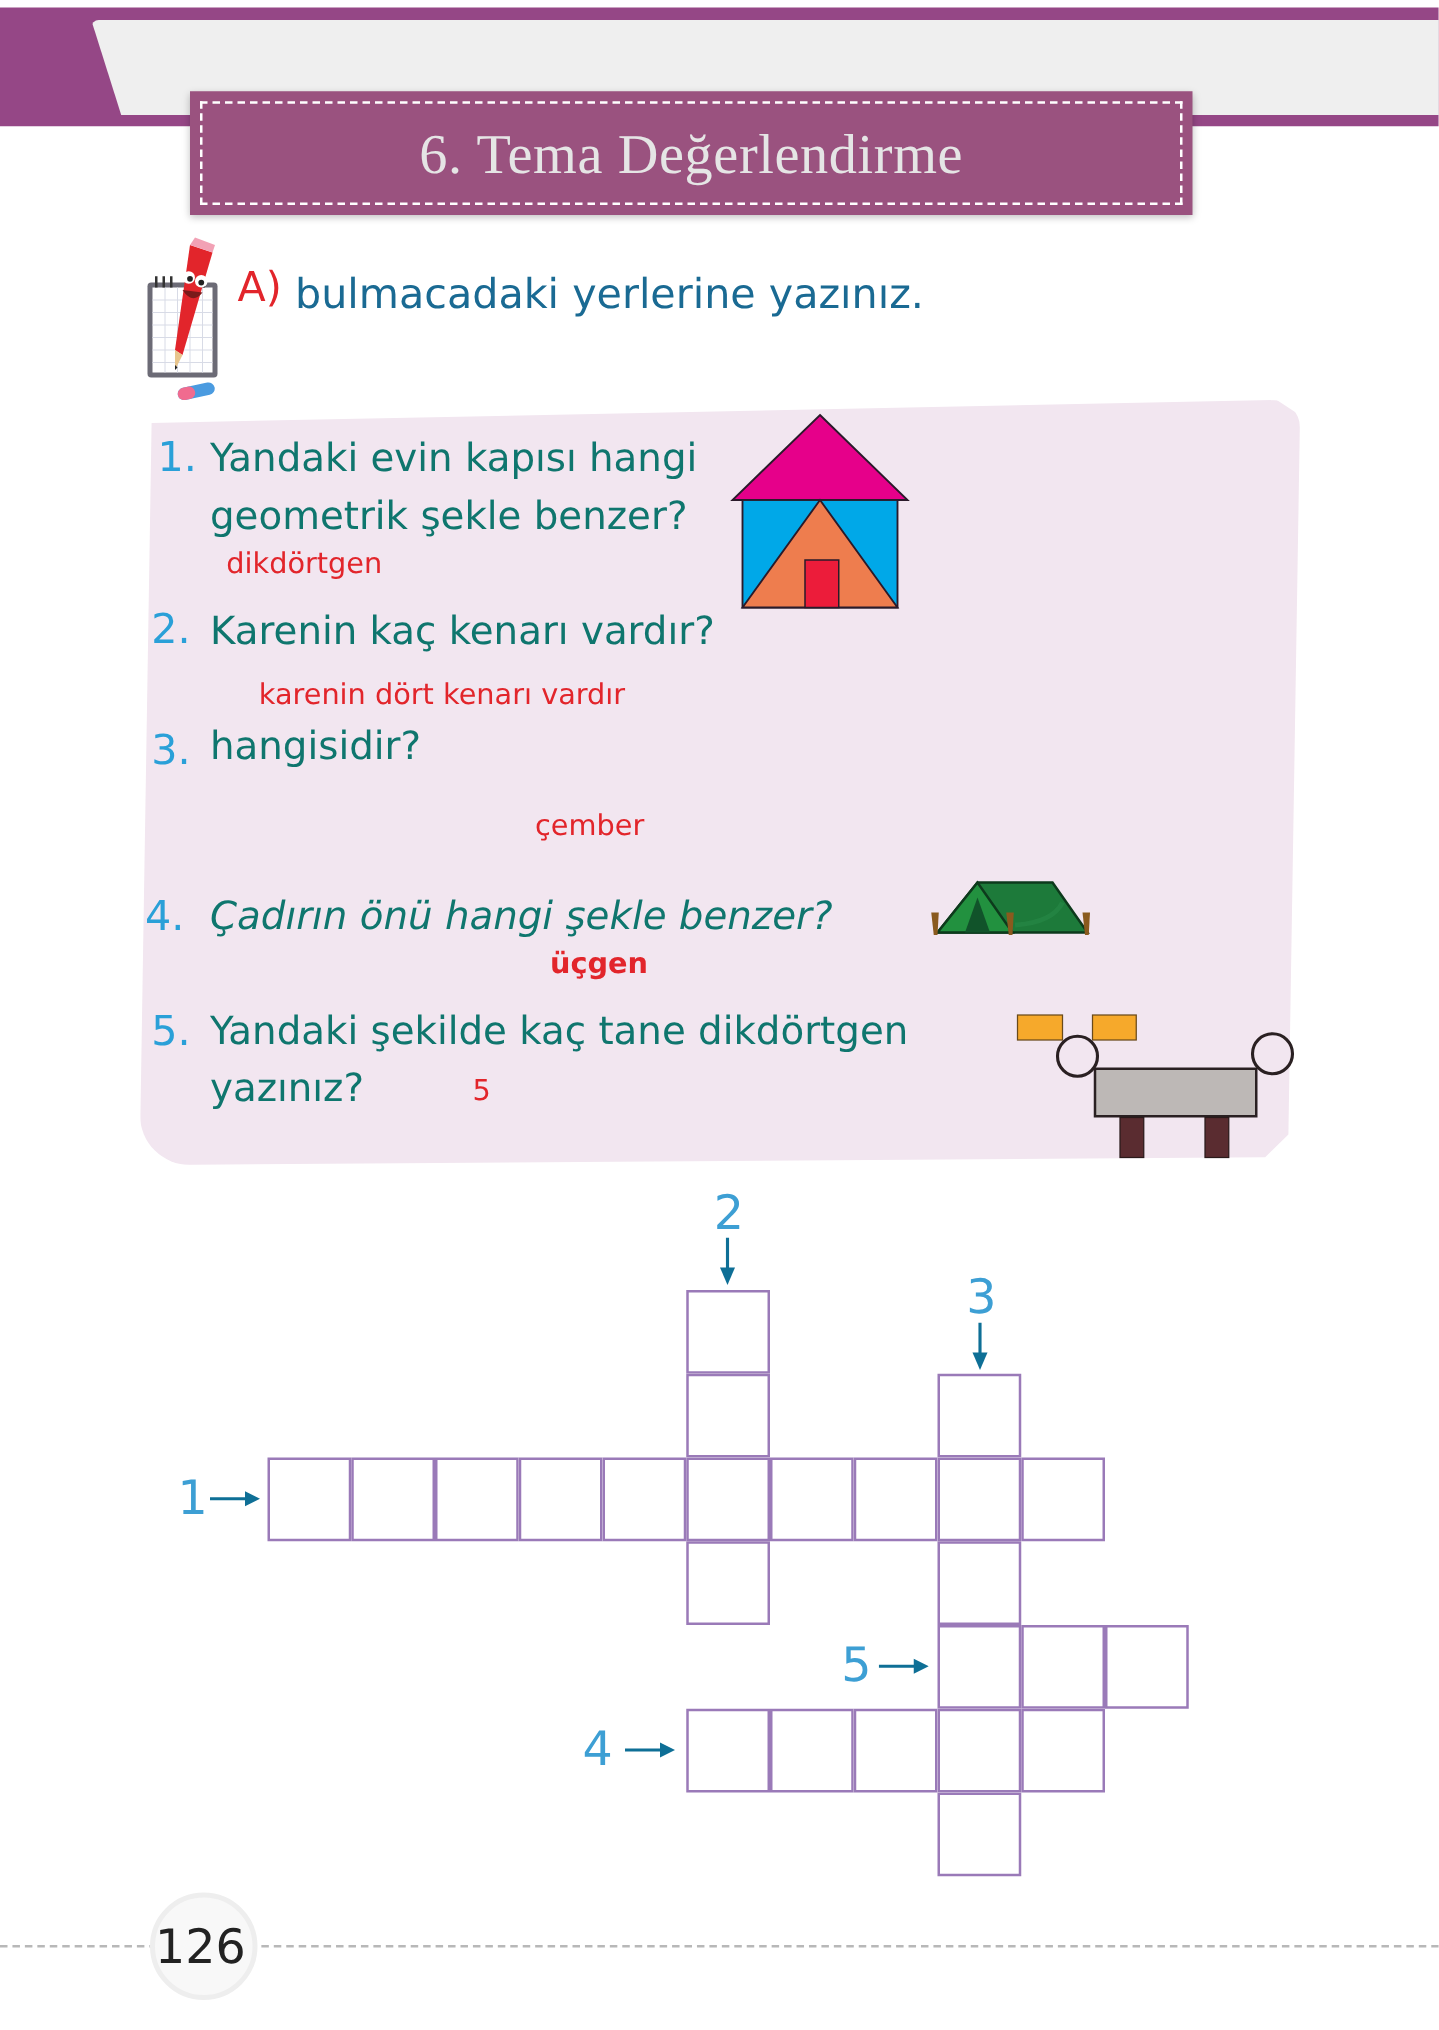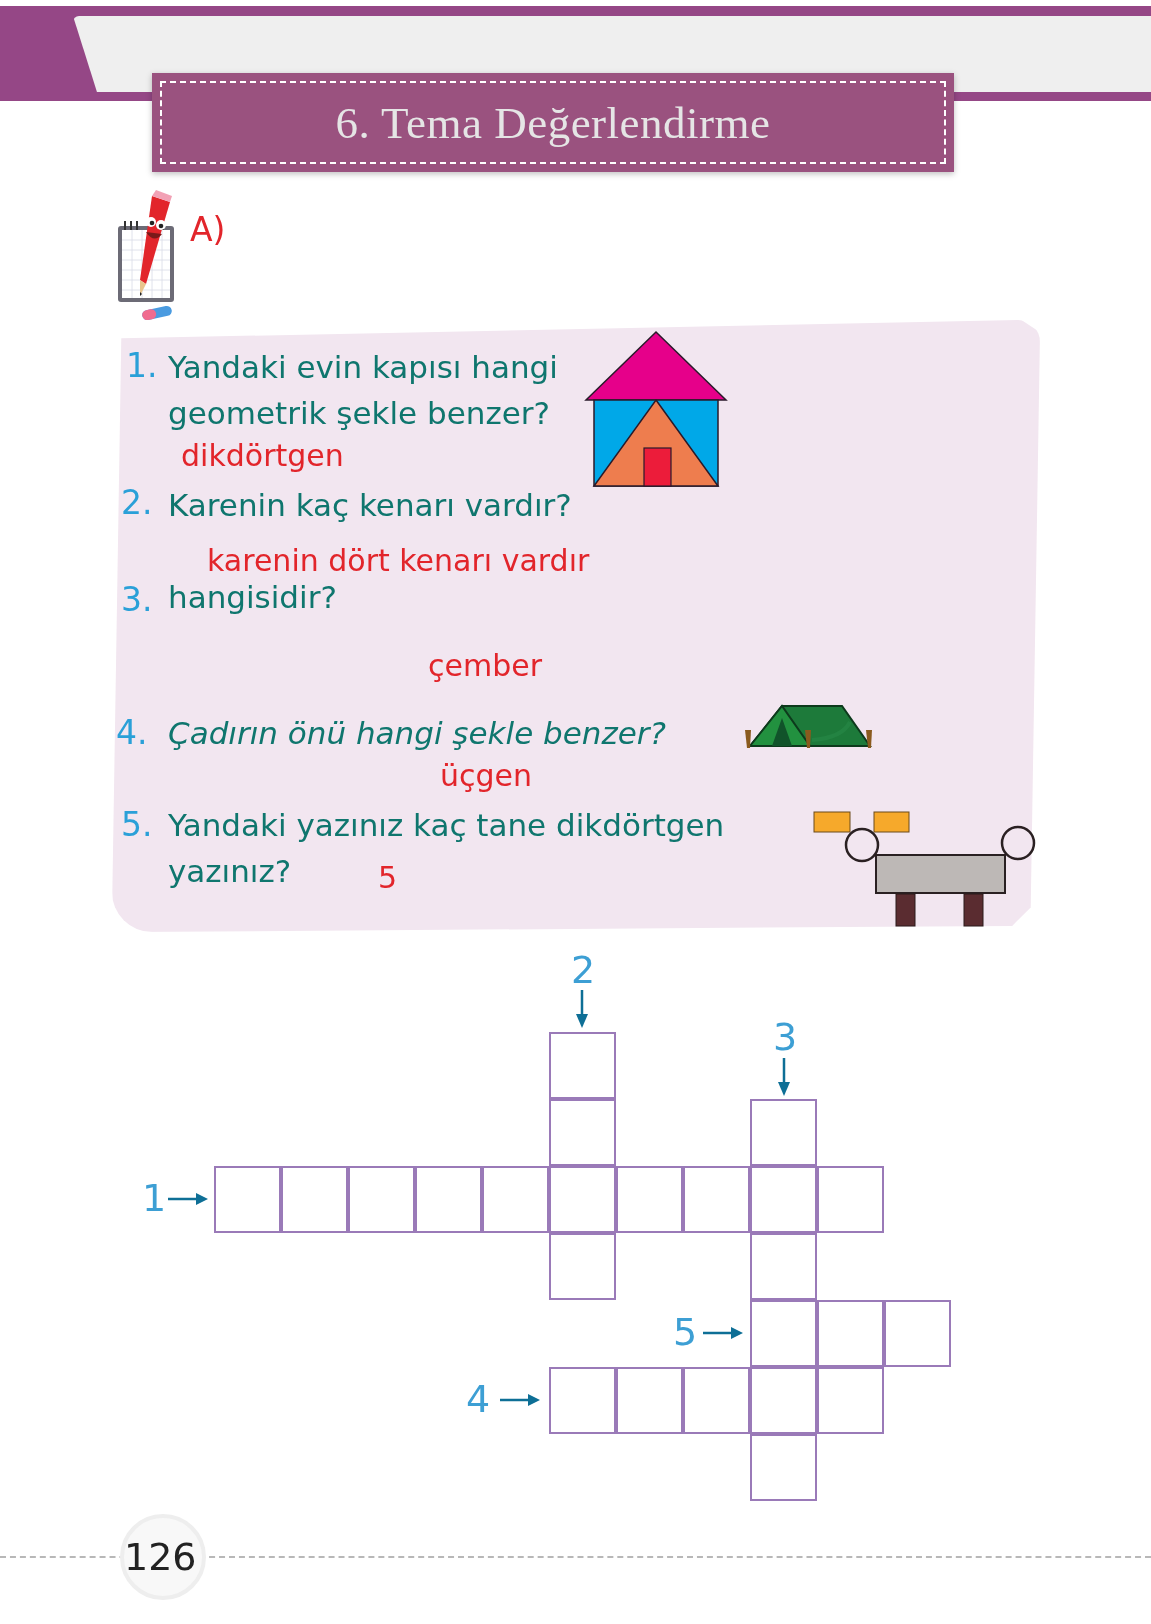--- a/index.html
+++ b/index.html
@@ -34,21 +34,21 @@
     .instr-letter { left: 190px; top: 210px; color: #e2252b; font-size: 33px; }
     .instr-text { left: 236px; top: 210px; color: #1a6a93; font-size: 33px; line-height: 50px; width: 800px; }
     
     .panel {
       left: 112px; top: 320px; width: 928px; height: 612px; background: #f2e6f0;
       border-radius: 34px 22px 34px 40px;
       clip-path: polygon(1% 3%, 98% 0%, 100% 2%, 99% 96%, 97% 99%, 2% 100%, 0% 97%);
     }
     .q { position: absolute; font-size: 31px; color: #0f766e; line-height: 46px; }
     .qnum { position: absolute; font-size: 33px; color: #2aa0d8; }
-    .ans { position: absolute; font-size: 30px; color: #e2252b; }
+    .ans { position: absolute; font-size: 23px; color: #e2252b; }
     
     .cell {
       position: absolute; width: 67px; height: 67px; box-sizing: border-box;
       border: 2px solid #9a7ab8; background: #ffffff;
     }
     .clue-num { position: absolute; font-size: 38px; color: #3d9fd4; }
     .arrow { position: absolute; }
     
     .footer-line { left: 0; top: 1556px; width: 1151px; border-top: 2px dashed #b8b8b8; height: 0; }
     .page-circle {
@@ -100,20 +100,21 @@
       <circle cx="49" cy="37" r="5" fill="#fff"></circle>
     <circle cx="40" cy="35" r="2.3" fill="#222"></circle>
       <circle cx="49" cy="38" r="2.3" fill="#222"></circle>
     <path d="M34 44 Q42 56 50 46" fill="#7a1a1a"></path>
     <rect x="30" y="120" width="30" height="10" rx="5" fill="#4a9be0" transform="rotate(-12 45 125)"></rect>
     <rect x="30" y="120" width="14" height="10" rx="5" fill="#f06b8f" transform="rotate(-12 45 125)"></rect>
   </svg>
 </div>
 <div class="abs instr-letter">A)</div>
 <div class="abs instr-text">
+  <div>bulmacadaki yerlerine yazınız.</div>
 </div>
 
 <div class="abs panel"></div>
 
 <span class="qnum" style="left:126px; top:346px;">1.</span>
 <div class="q" style="left:168px; top:344px;">
   <div>Yandaki evin kapısı hangi</div>
   <div>geometrik şekle benzer?</div>
 </div>
 <span class="ans" style="left:181px; top:438px;">dikdörtgen</span>
@@ -127,25 +128,25 @@
 <span class="qnum" style="left:121px; top:580px;">3.</span>
 <div class="q" style="left:168px; top:574px;">
   <div>hangisidir?</div>
 </div>
 <span class="ans" style="left:428px; top:648px;">çember</span>
 
 <span class="qnum" style="left:116px; top:713px;">4.</span>
 <div class="q" style="left:168px; top:710px;font-style:italic;">
   <div>Çadırın önü hangi şekle benzer?</div>
 </div>
-<span class="ans" style="left:440px; top:758px;">üçgen</span>
+<span class="ans" style="left:440px; top:758px;font-weight:bold;">üçgen</span>
 
 <span class="qnum" style="left:121px; top:805px;">5.</span>
 <div class="q" style="left:168px; top:802px;">
-  <div>Yandaki yazınız kaç tane dikdörtgen</div>
+  <div>Yandaki şekilde kaç tane dikdörtgen</div>
   <div>yazınız?</div>
 </div>
 <span class="ans" style="left:378px; top:860px;">5</span>
 
 <svg class="abs" style="left:580px; top:328px;" width="152" height="162" viewBox="0 0 152 162">
   <polygon points="76,4 146,72 6,72" fill="#e6008a" stroke="#2a1a2a" stroke-width="1.5"></polygon>
   <rect x="14" y="72" width="124" height="86" fill="#00a8e8" stroke="#2a1a2a" stroke-width="1.5"></rect>
   <polygon points="76,72 138,158 14,158" fill="#ee7d4e" stroke="#2a1a2a" stroke-width="1.5"></polygon>
   <rect x="64" y="120" width="27" height="38" fill="#ec1c3a" stroke="#2a1a2a" stroke-width="1.2"></rect>
 </svg>

